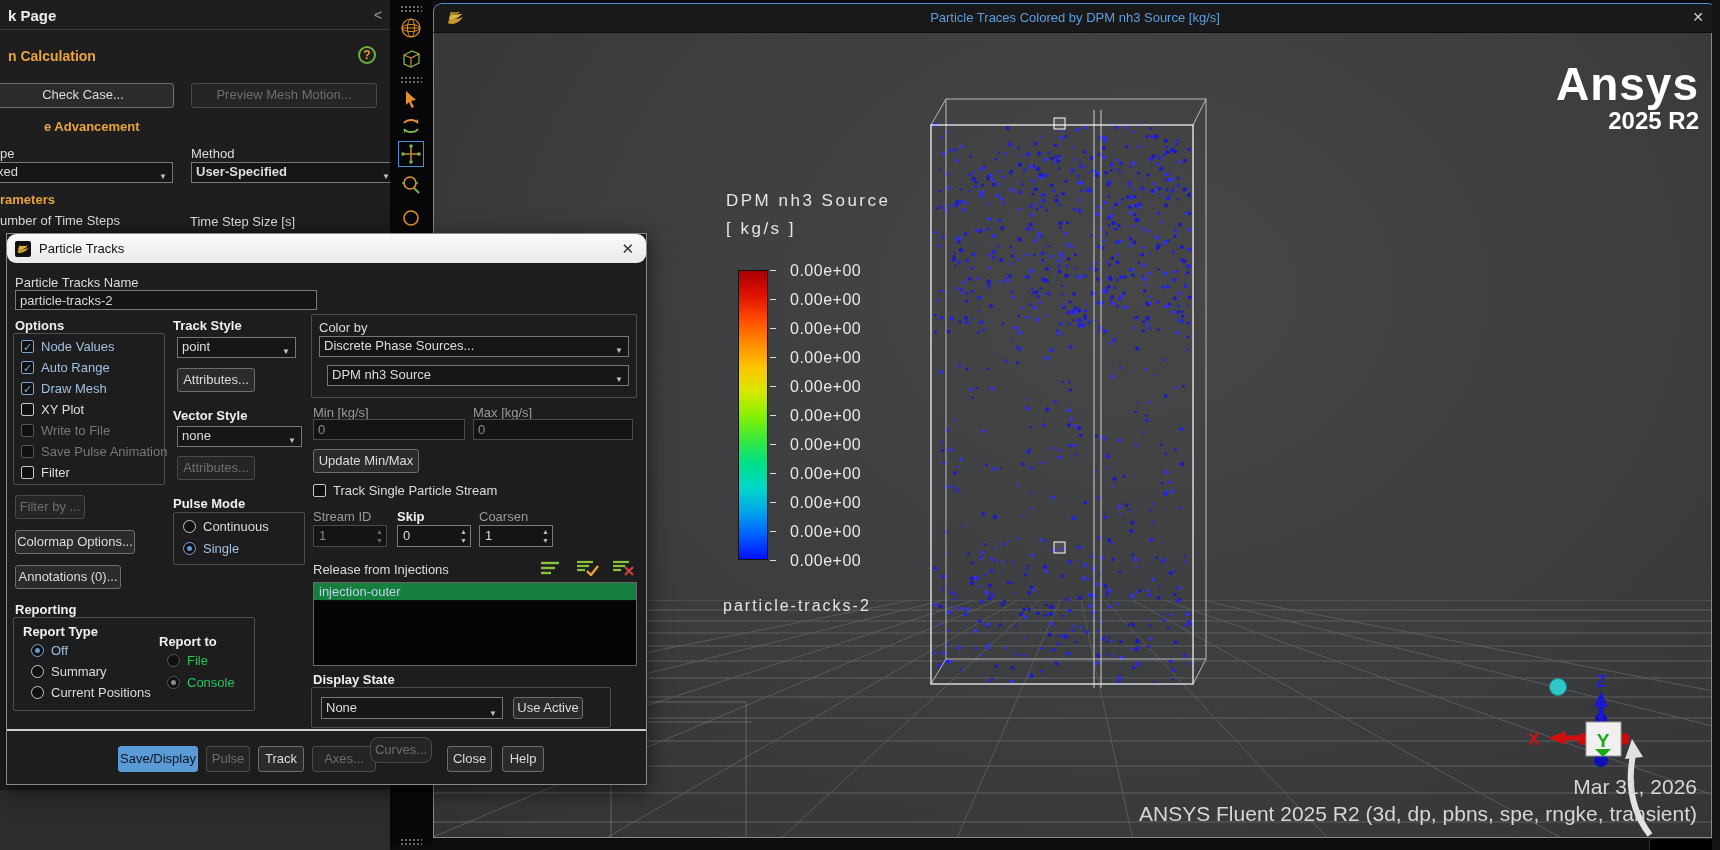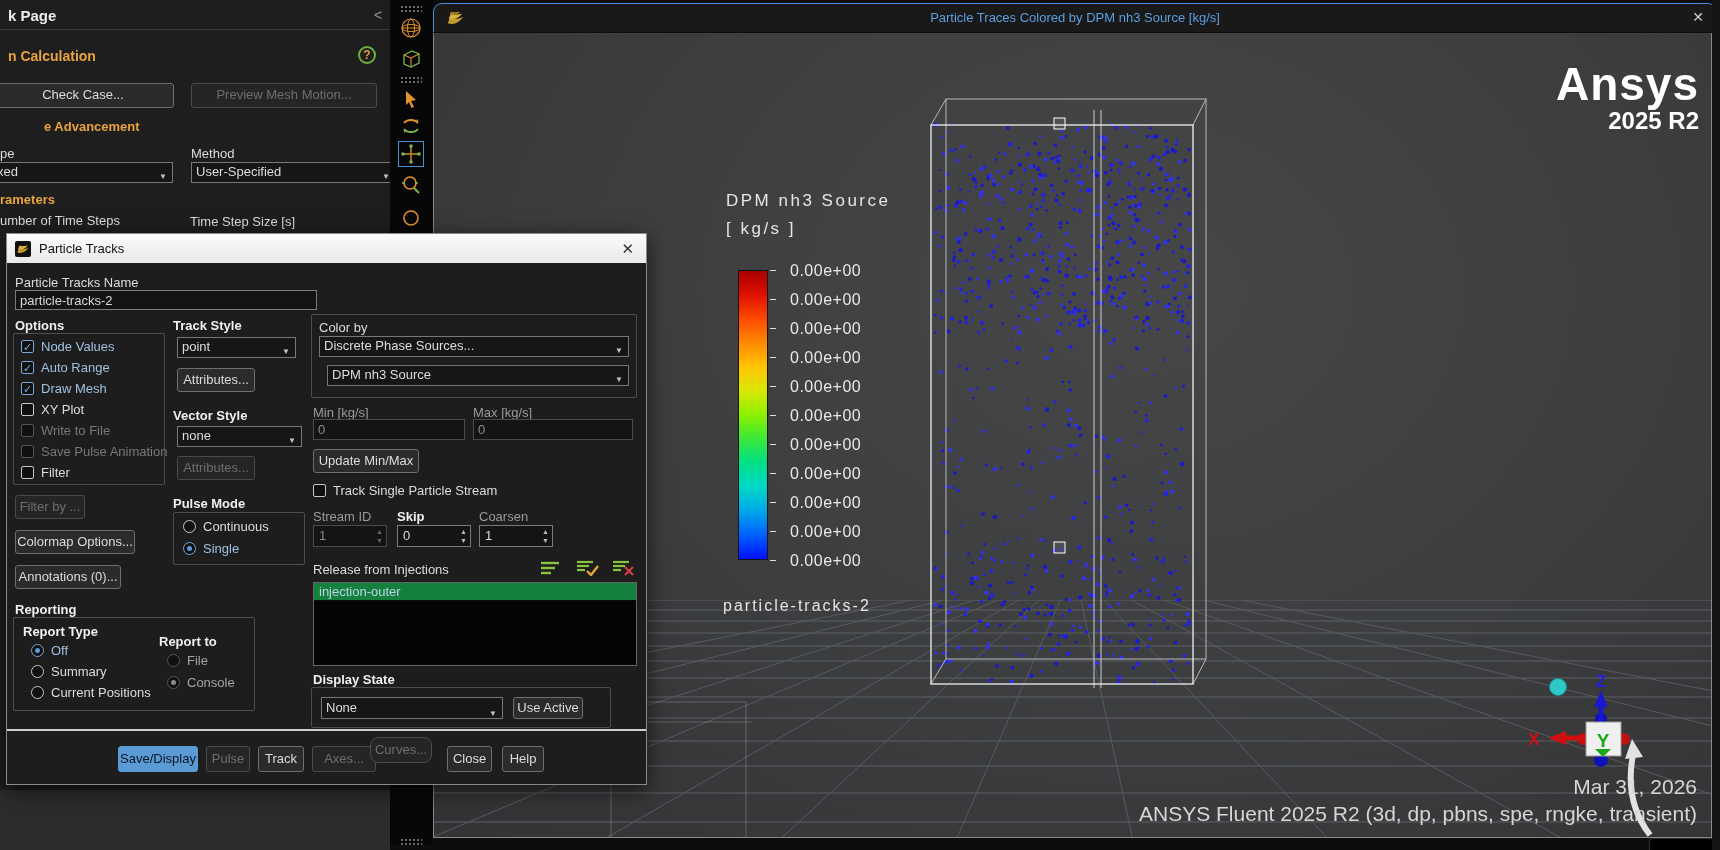--- a/index.html
+++ b/index.html
@@ -47,41 +47,41 @@
   .gfx-text { color:#e5e5e5; letter-spacing:2.5px; font-size:17px; }
   #colorbar { left:304px; top:237px; width:30px; height:290px; border:1px solid #141414; }
   .cbar-lab { position:absolute; left:356px; font-size:16px; color:#e8e8e8; letter-spacing:.5px; }
   .cbar-tick { position:absolute; left:336px; width:6px; height:1px; background:#ddd; }
   .footer-text { font-size:21px; color:#d6d6d6; white-space:pre; }
 
   
   #dialog { left:6px; top:233px; width:641px; height:552px; background:#1d1d1d;
             border:1px solid #8a8a8a; box-shadow:0 5px 20px rgba(0,0,0,.65); z-index:30; }
   #dlg-titlebar { left:0; top:0; width:100%; height:29px; background:linear-gradient(#fbfbfb,#e9e9e9);
-            color:#111; display:flex; align-items:center; padding:0 8px; }
+            color:#111; display:flex; align-items:center; padding:0 8px;border-radius:9px; }
   #dlg-titlebar .t { margin-left:8px; font-size:13px; }
   #dlg-close { position:absolute; right:12px; top:6px; color:#333; font-size:15px; }
   .grp { position:absolute; border:1px solid #4d4d4d; border-radius:2px; }
   .sec-t { position:absolute; font-weight:bold; color:#f0f0f0; }
   .cbx { position:absolute; display:flex; align-items:center; gap:7px; }
   .cbx .box { width:13px; height:13px; border:1px solid #c8c8c8; border-radius:2px; background:#101010;
               font-size:11px; line-height:12px; text-align:center; color:transparent; }
   .cbx.on .box { border-color:#7aa7d8; color:#7ab0e8; }
   .cbx.on .lbl { color:#9fc0e0; }
   .cbx.dis .box { border-color:#555; }
   .cbx.dis .lbl { color:#787878; }
   .rad { position:absolute; display:flex; align-items:center; gap:7px; }
   .rad .dot { width:13px; height:13px; border:1px solid #c8c8c8; border-radius:50%; background:#101010; position:relative; }
   .rad.on .dot { border-color:#7aa7d8; }
   .rad.on .dot::after { content:""; position:absolute; left:3px; top:3px; width:5px; height:5px;
               border-radius:50%; background:#5b9bd5; }
   .rad.on .lbl { color:#9fc0e0; }
   .rad.dis .dot { border-color:#555; }
   .rad.dis.on .dot::after { background:#8a8a8a; }
-  .rad.dis .lbl { color:#a3a3a3; }
+  .rad.dis .lbl { color:#22c55e; }
   .spin { position:absolute; background:#141414; border:1px solid #7a7a7a; }
   .spin .v { position:absolute; left:5px; top:2px; }
   .spin .arr { position:absolute; right:3px; font-size:7px; color:#b8b8b8; line-height:7px; }
   .spin.dis { border-color:#4a4a4a; } .spin.dis .v { color:#8a8a8a; } .spin.dis .arr { color:#666; }
   .dim-lab { color:#9a9a9a; }
   #inj-list { background:#050505; border:1px solid #666; }
   #inj-row { background:#15803d; color:#bcd2ea; padding:1px 5px; border-bottom:1px solid #0a0e14; }
 </style>
 </head>
 <body>
@@ -94,21 +94,21 @@
   <div class="abs orange" style="left:8px; top:48px; font-size:14px;">n Calculation</div>
   <div class="abs help-ic" style="left:358px; top:46px;">?</div>
   <div class="abs btn" style="left:-8px; top:83px; width:182px; height:25px;">Check Case...</div>
   <div class="abs btn disabled" style="left:191px; top:83px; width:186px; height:25px;">Preview Mesh Motion...</div>
   <div class="abs orange" style="left:0px; top:119px;margin-left:44px;">e Advancement</div>
   <div class="abs" style="left:0px; top:146px;">pe</div>
   <div class="abs" style="left:191px; top:146px;">Method</div>
   <div class="dd" style="left:-8px; top:162px; width:181px; height:21px;">
     <span>xed</span><span class="caret">▼</span>
   </div>
-  <div class="dd" style="left:191px; top:162px; width:205px; height:21px;">
+  <div class="dd" style="left:191px; top:162px; width:205px; height:21px;font-weight:bold;">
     <span>User-Specified</span><span class="caret">▼</span>
   </div>
   <div class="abs orange" style="left:0px; top:192px;">rameters</div>
   <div class="abs" style="left:0px; top:213px;">umber of Time Steps</div>
   <div class="abs" style="left:190px; top:214px;">Time Step Size [s]</div>
 </div>
 <div class="abs" style="left:0; top:790px; width:390px; height:60px; background:#2c2c2c;"></div>
 
 <div id="tool-strip" class="abs">
   <div class="grip abs" style="left:10px; top:5px;"></div>

